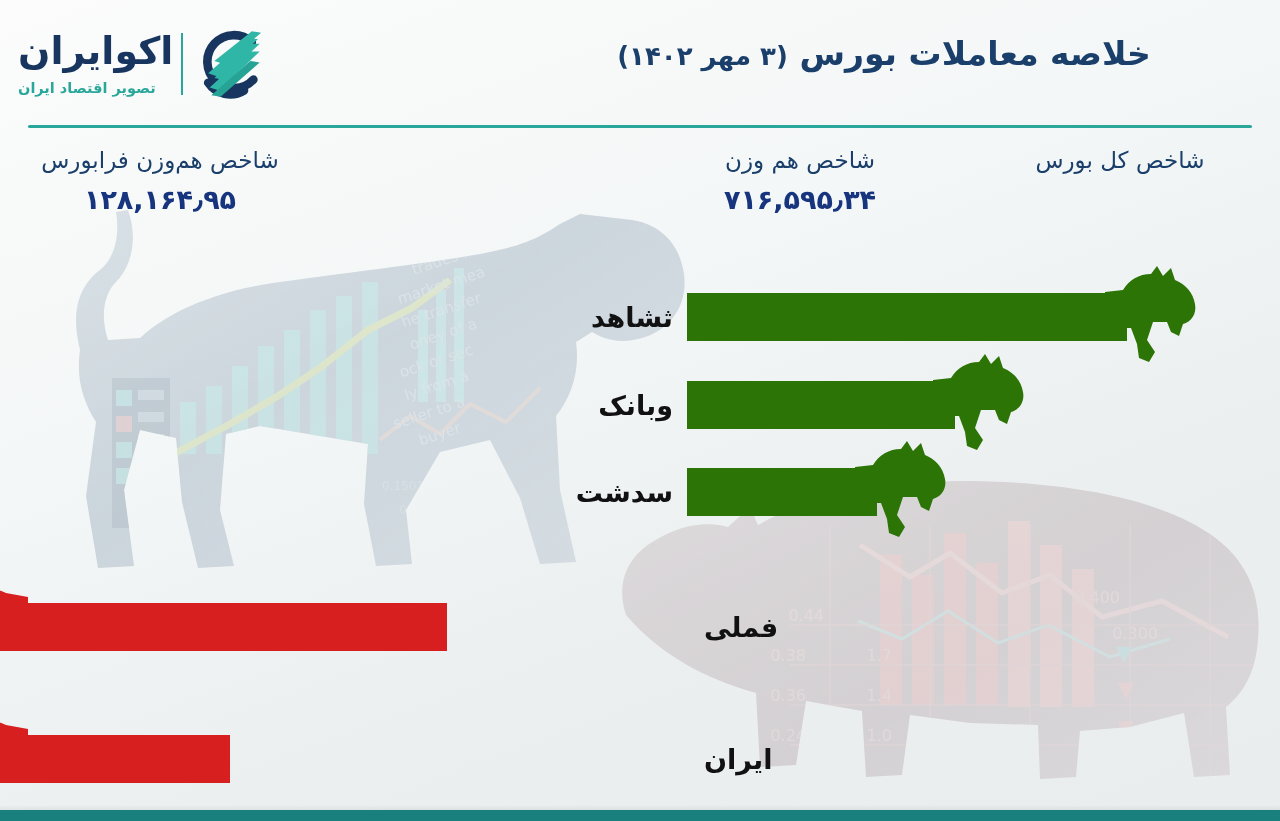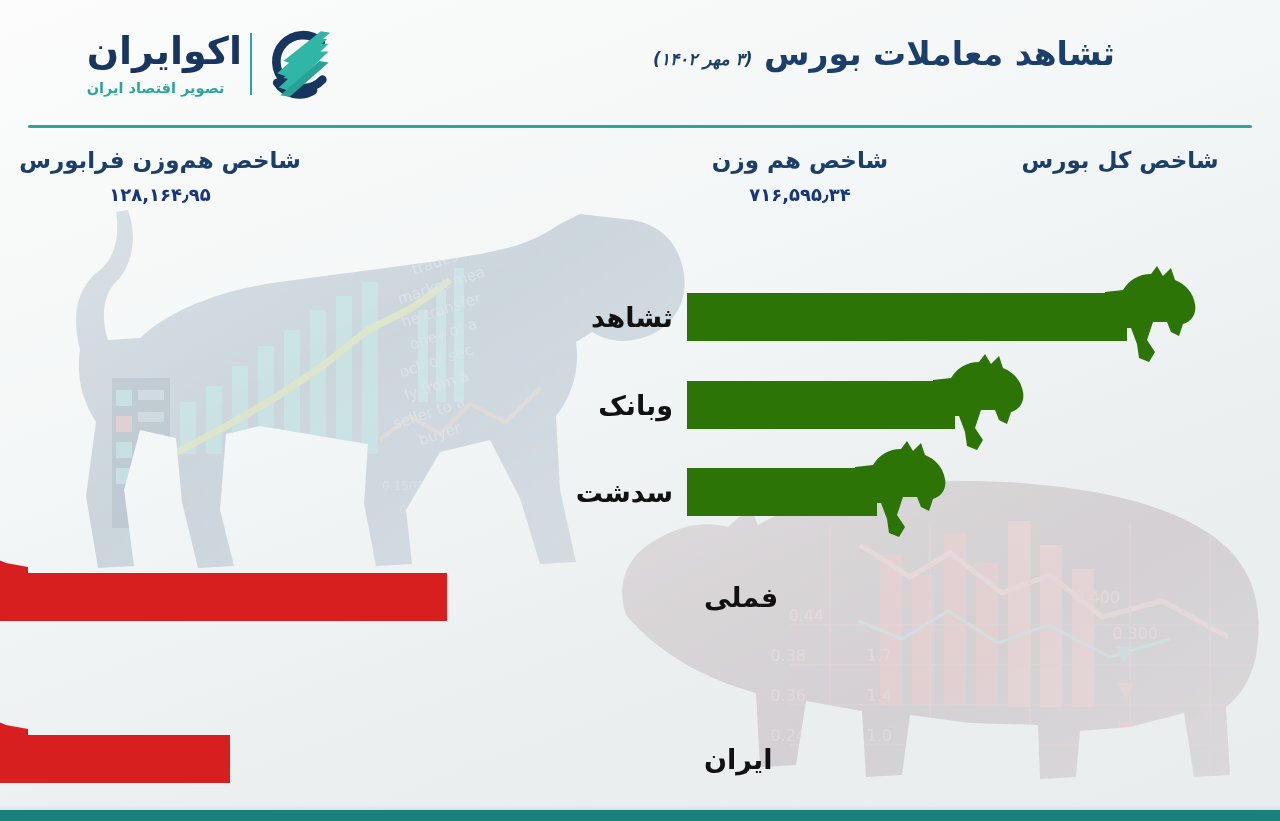--- a/index.html
+++ b/index.html
@@ -39,21 +39,21 @@
     position: absolute;
     left: 0; top: 0; width: 1280px; height: 127px;
   }
   #logo-block {
     position: absolute;
     left: 18px; top: 14px;
     width: 320px; height: 100px;
     display: flex;
     flex-direction: row-reverse;
     align-items: center;
-    justify-content: flex-start;
+    justify-content: flex-end;
     gap: 4px;
     direction: ltr;
   }
   #logo-mark { width: 78px; height: 84px; flex: 0 0 auto; }
   #logo-divider {
     width: 2px; height: 62px; background: #2aa79b; flex: 0 0 auto;
     margin: 0 4px;
   }
   #logo-words {
     display: flex; flex-direction: column;
@@ -70,21 +70,21 @@
   }
   #page-title {
     position: absolute;
     right: 36px; top: 34px;
     width: 720px;
     text-align: center;
     font-size: 33px; font-weight: bold; color: #1b3f6b;
     white-space: nowrap;
     direction: rtl;
   }
-  #page-title .title-date { font-size: 17px; font-style: italic; }
+  #page-title .title-date { font-size: 26px; }
   #header-rule {
     position: absolute;
     left: 28px; top: 125px;
     width: 1224px; height: 3px;
     background: #2aa79b;
     border-radius: 2px;
   }
 
   
   #stats {
@@ -95,25 +95,25 @@
     flex-direction: row;
     direction: rtl;
   }
   .stat {
     flex: 1 1 0;
     text-align: center;
     padding-top: 4px;
     direction: rtl;
   }
   .stat-label {
-    font-size: 23px; font-weight: bold; color: #1b3f6b;
+    font-size: 23px; font-weight: normal; color: #1b3f6b;
     line-height: 1.25; white-space: nowrap;
   }
   .stat-value {
-    font-size: 18px; font-weight: bold; color: #17357e;
+    font-size: 27px; font-weight: bold; color: #17357e;
     margin-top: 9px; letter-spacing: 1px; white-space: nowrap;
   }
 
   
   #chart {
     position: absolute;
     left: 0; top: 262px;
     width: 1280px; height: 545px;
   }
   .row {
@@ -314,21 +314,21 @@
         </g>
       </svg>
       <div id="logo-divider"></div>
       <div id="logo-words">
         <div id="logo-name">اکوایران</div>
         <div id="logo-tagline">تصویر اقتصاد ایران</div>
       </div>
     </div>
 
     <div id="page-title">
-      <span>ثشاهد معاملات بورس</span>
+      <span>خلاصه معاملات بورس</span>
       <span class="title-date">(۳ مهر ۱۴۰۲)</span>
     </div>
 
     <div id="header-rule"></div>
   </div>
 
   <div id="stats">
     <div class="stat">
       <div class="stat-label">شاخص کل بورس</div>
     </div>
@@ -372,21 +372,21 @@
       <div class="bar" style="width:190px">
         <svg class="animal" viewBox="0 0 96 104" aria-hidden="true">
           <path d="M0 26 L18 24 C24 14 34 8 46 8 L52 0 L58 10 L66 2 L70 14
                    C80 18 88 26 90 38 C92 48 86 56 78 58 L74 70 L66 66 L62 56
                    L48 56 L42 74 L50 86 L44 96 L34 92 L32 78 L26 62 L8 62 L0 62 Z" fill="#2b7405"></path>
         </svg>
       </div>
       <div class="row-label">سدشت</div>
     </div>
 
-    <div class="row neg" style="top:311px">
+    <div class="row neg" style="top:341px">
       <div class="bar" style="width:447px">
         <svg class="animal" viewBox="0 0 96 92" aria-hidden="true">
           <path d="M96 16 L74 12 C62 6 48 6 38 12 L30 4 L26 16 C14 18 4 26 2 36
                    C0 44 6 50 12 52 L4 58 L14 60 L22 54 L34 56 L30 68 L16 72 L20 80
                    L34 78 L44 66 L62 64 L70 62 L96 62 Z" fill="#d81f20"></path>
         </svg>
       </div>
       <div class="row-label">فملی</div>
     </div>
 

